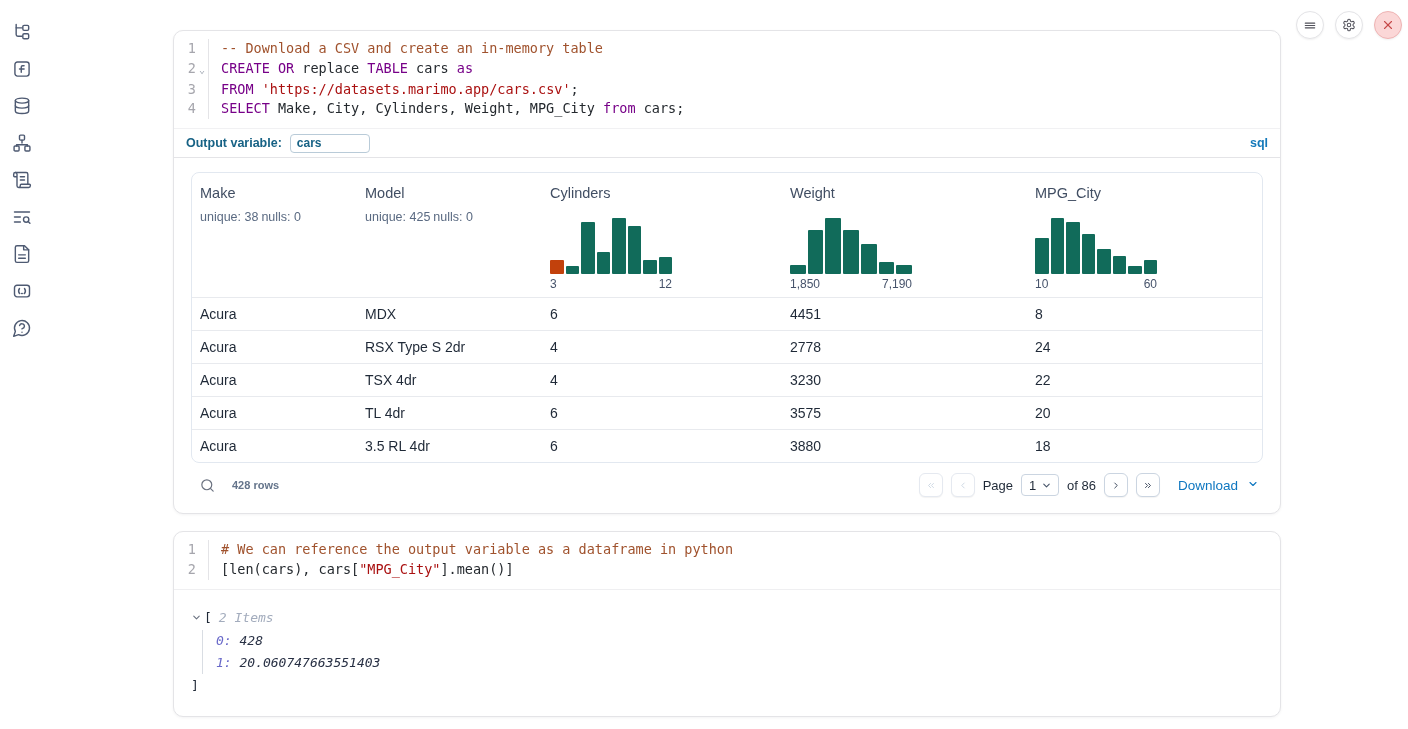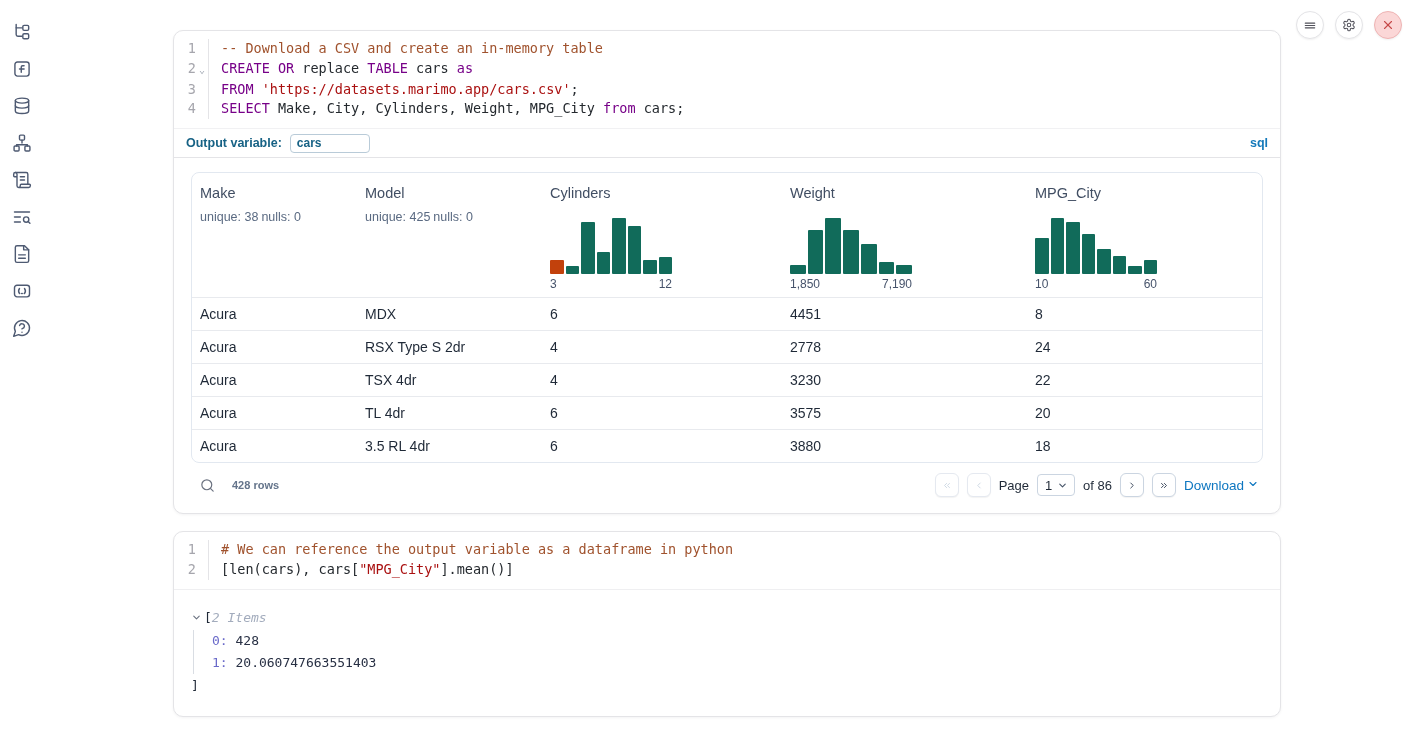--- a/index.html
+++ b/index.html
@@ -72,31 +72,31 @@
   .row-count { margin-left:16px; font-size:11px; color:#64748b;font-weight:bold; }
   .pager { margin-left:auto; display:flex; align-items:center; gap:8px; }
   .page-btn { width:24px; height:24px; border:1px solid #cbd5e1; border-radius:6px; background:#fff;
     display:flex; align-items:center; justify-content:center; box-shadow:0 1px 1px rgba(0,0,0,.05);
     color:#334155; cursor:pointer; }
   .page-btn.disabled { color:#cbd5e1; border-color:#e5e9f0; }
   .page-label, .of-label { font-size:13px; color:#1f2937; }
   .page-select { height:22px; min-width:38px; border:1px solid #cbd5e1; border-radius:4px; background:#fff;
     display:flex; align-items:center; padding:0 4px 0 7px; font-size:13px; color:#1f2937; gap:5px; cursor:pointer; }
   .page-select .chev { color:#475569; }
-  .download { display:flex; gap:3px; font-size:13.5px;
+  .download { display:flex; gap:9px; margin-left:10px; font-size:13.5px;
     color:#0d76c0; cursor:pointer; }
 
   
   .tree { font-family:"DejaVu Sans Mono","Liberation Mono",monospace; font-size:13px;
     color:#283044; padding:18px 17px 20px; }
   .tree-row1 { display:flex; align-items:center; line-height:20px; }
   .tree-chevron { color:#6b7280; width:13px; cursor:pointer; }
   .tree-bracket { color:#1f2937; }
-  .tree-items-label { font-style:italic; color:#a3acbd; margin-left:0; }
-  .tree-children { margin-left:2px; border-left:1px solid #d9dde3; padding-left:18px; margin-top:2px; }
+  .tree-items-label { font-style:italic; color:#a3acbd; margin-left:7px; }
+  .tree-children { margin-left:11px; border-left:1px solid #d9dde3; padding-left:13px; margin-top:2px;font-style:italic; }
   .tree-entry { line-height:22px; }
   .tree-key { color:#6969c9; }
   .tree-value { color:#283044; }
   .tree-close { line-height:20px; color:#1f2937; margin-top:2px; }
 </style>
 </head>
 <body>
 
 <nav class="sidebar">
   <span class="icon-btn">

